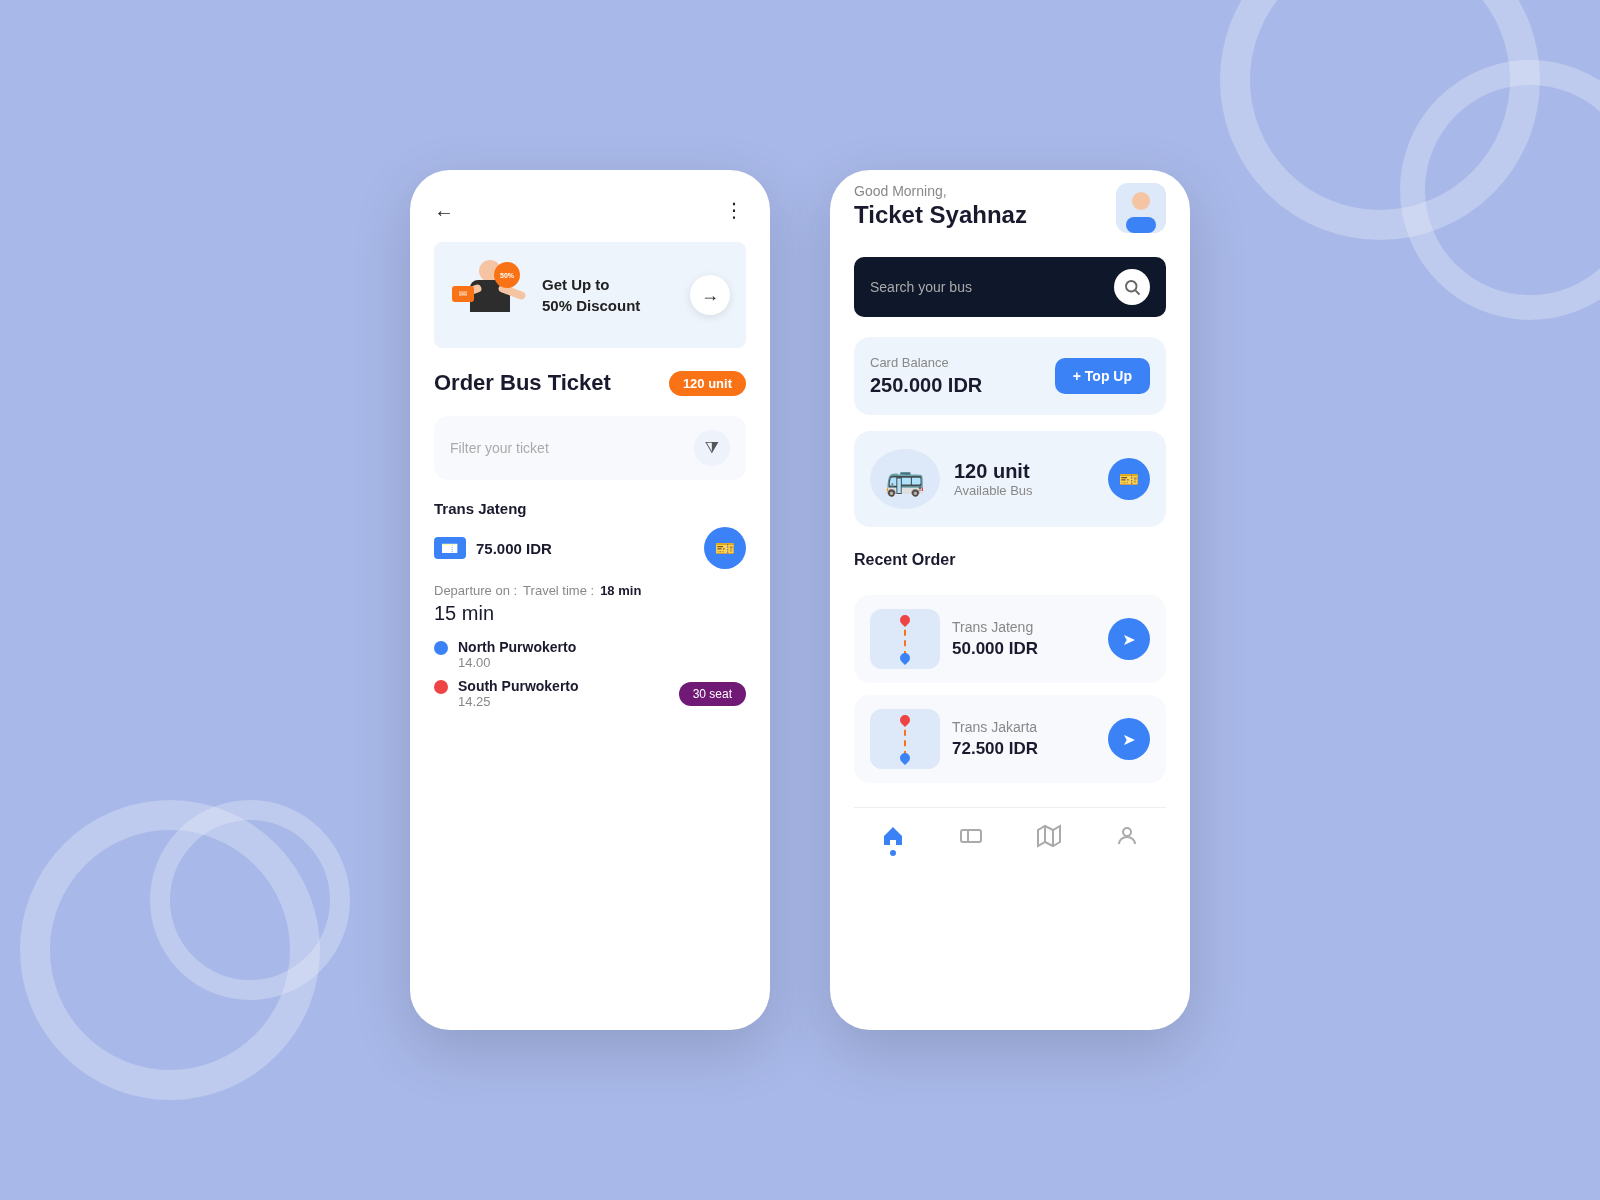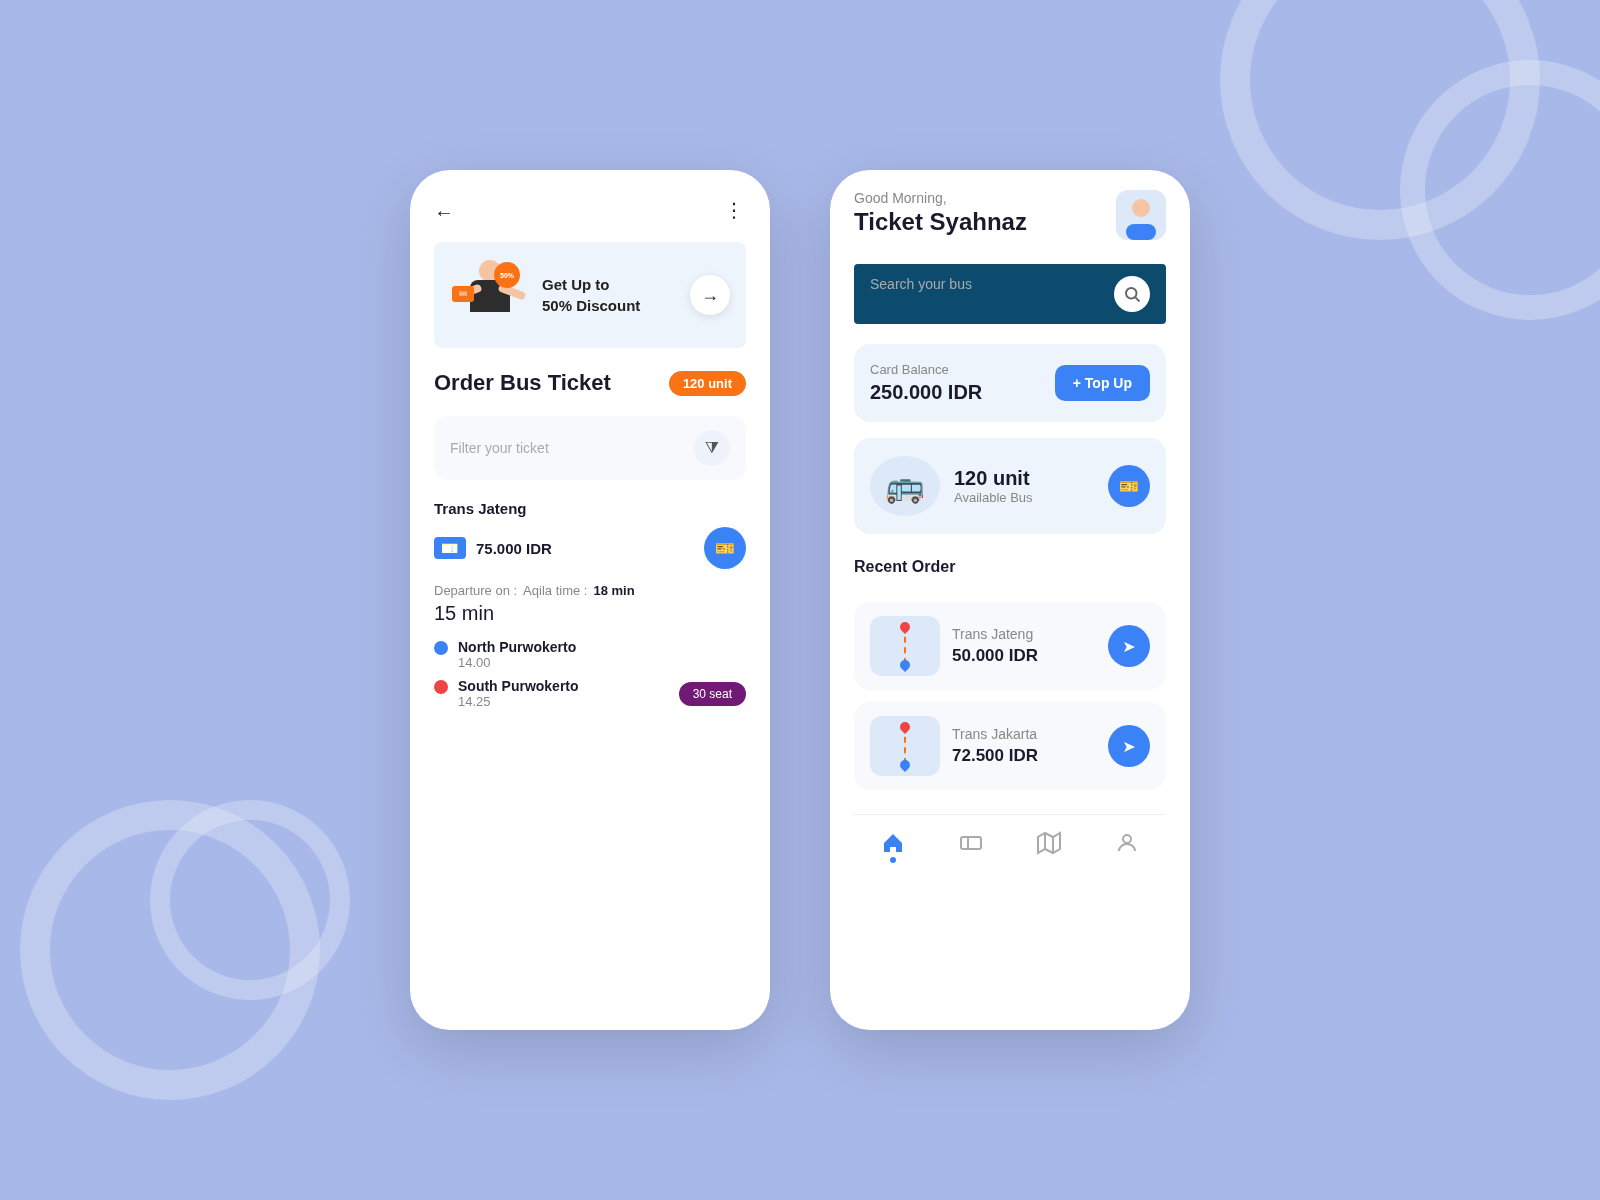--- a/index.html
+++ b/index.html
@@ -407,21 +407,21 @@
       margin-top: 4px;
     }
 
     
     .phone-right {
       width: 360px;
       min-height: 860px;
     }
 
     .phone-right-inner {
-      padding: 20px 24px 0;
+      padding: 13px 24px 0;
       height: 100%;
     }
 
     .greeting-row {
       display: flex;
       justify-content: space-between;
       align-items: flex-start;
       margin-bottom: 24px;
     }
 
@@ -449,25 +449,25 @@
     }
 
     
     .avatar-person {
       width: 50px;
       height: 50px;
     }
 
     
     .search-bar {
-      background: #0c4a6e;
-      border-radius: 4px;
+      background: #0f172a;
+      border-radius: 10px;
       padding: 12px 16px;
       display: flex;
-      align-items: flex-start;
+      align-items: center;
       justify-content: space-between;
       margin-bottom: 20px;
     }
 
     .search-input-text {
       color: #aaa;
       font-size: 14px;
     }
 
     .search-icon-btn {
@@ -747,21 +747,21 @@
         <div class="ticket-operator">Trans Jateng</div>
         <div class="ticket-price-row">
           <div class="ticket-price-left">
             <div class="ticket-icon"></div>
             <span class="ticket-price">75.000 IDR</span>
           </div>
           <button class="book-btn">🎫</button>
         </div>
         <div class="ticket-departure-row">
           <span>Departure on :</span>
-          <span>Aqila time :</span>
+          <span>Travel time :</span>
           <span class="bold">18 min</span>
         </div>
         <div class="ticket-time">15 min</div>
 
         <div class="stop-row">
           <div class="stop-dot blue"></div>
           <div class="stop-info">
             <div class="stop-name">North Purwokerto</div>
             <div class="stop-time">14.00</div>
           </div>

